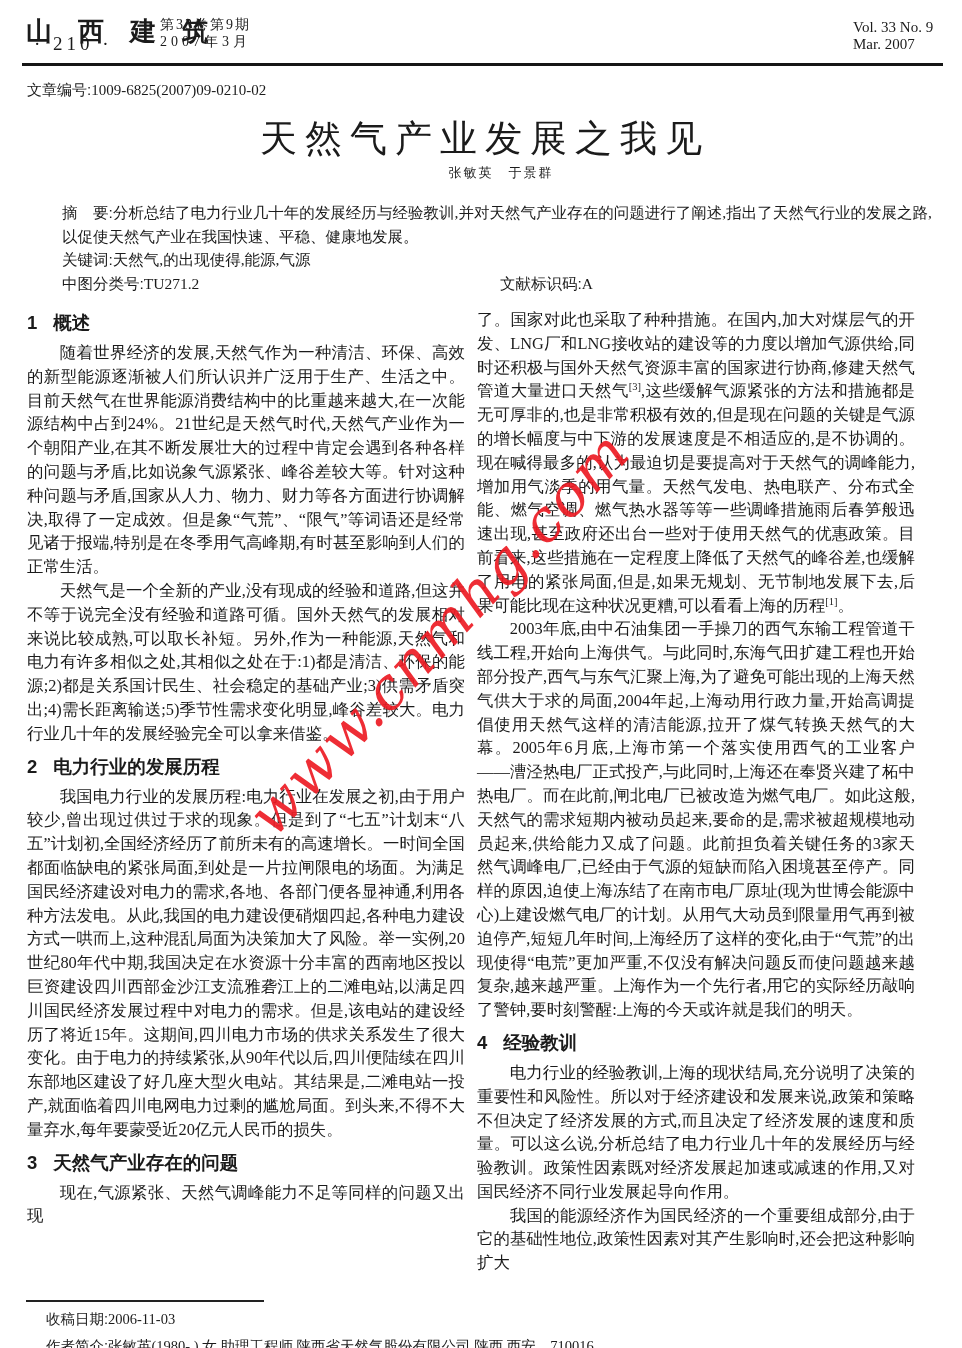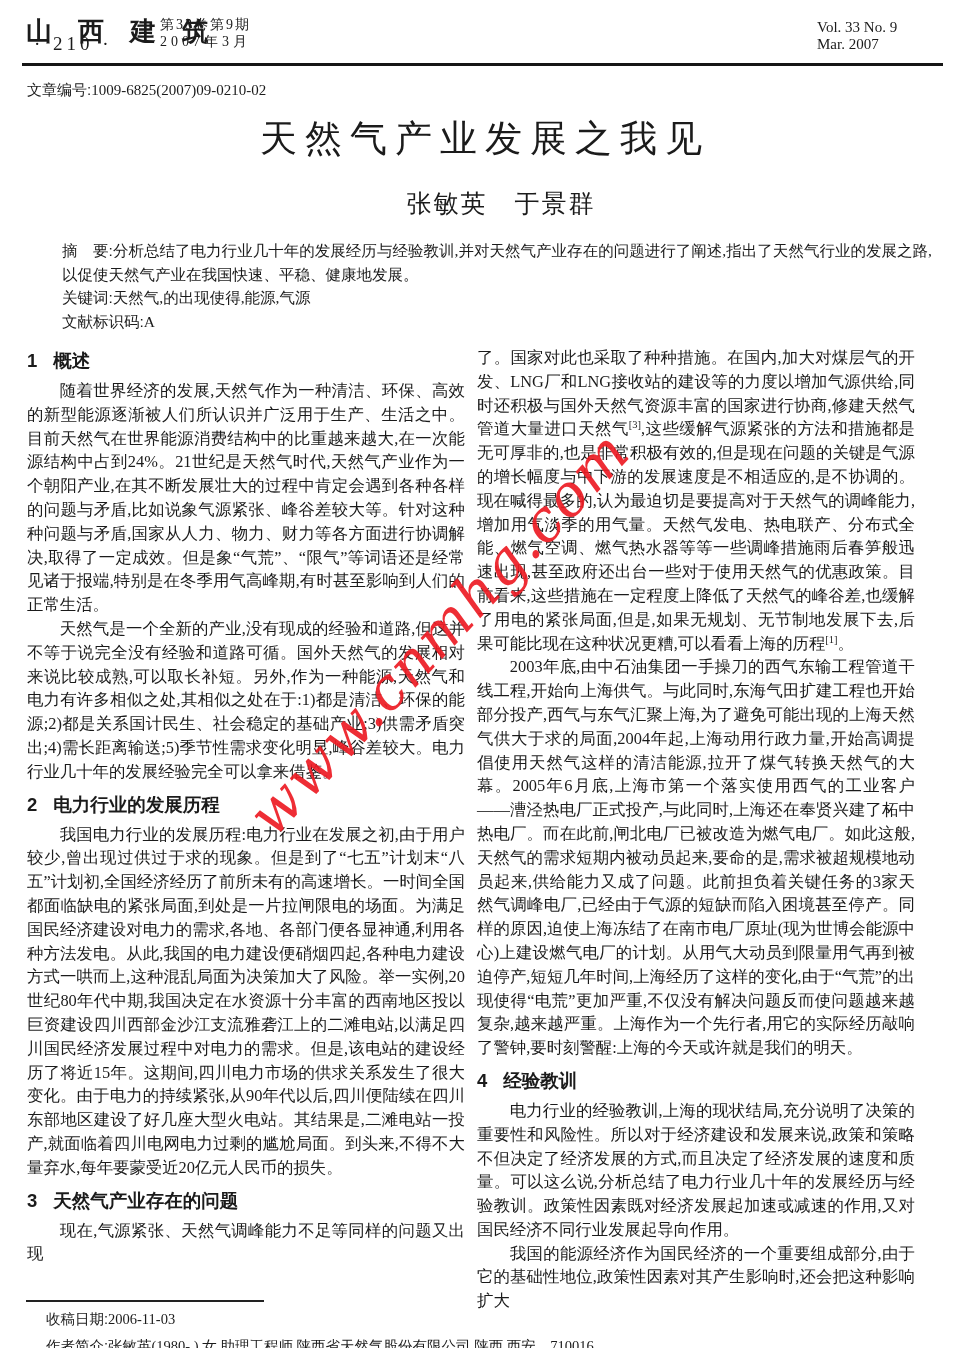--- a/index.html
+++ b/index.html
@@ -13,29 +13,29 @@
   
   .hdr { position:relative; height:63px; }
   .pgnum  { position:absolute; left:34px;  top:33px; font-size:19px; letter-spacing:4px; }
   .vol-cn { position:absolute; left:160px; top:16px; font-size:14px; line-height:17px; }
   .vol-cn .l1 { letter-spacing:2px; }
   .vol-cn .l2 { letter-spacing:4px; }
   .jr-center { position:absolute; left:0; right:0; top:14px; text-align:left; }
   .jr-cn { font-size:26px; font-weight:bold; letter-spacing:26px; padding-left:26px;
            font-family:"Liberation Sans","DejaVu Sans",sans-serif; }
   .jr-en { font-size:14px; letter-spacing:2.5px; margin-top:2px; }
-  .vol-en { position:absolute; left:817px; top:19px; font-size:15px; line-height:17px; }
+  .vol-en { position:absolute; left:853px; top:19px; font-size:15px; line-height:17px; }
   .hdr-rule { margin:0 19px 0 22px; border-top:3px solid #151515; }
 
   
   .art-id { margin:15px 0 0 27px; font-size:15px; }
   .title  { margin:16px 0 0; text-align:center; font-size:37px; font-weight:400;
             letter-spacing:8px; padding-left:8px; line-height:46px;
             font-family:"Liberation Sans","DejaVu Sans",sans-serif; }
-  .authors { margin-top:25px; text-align:center; font-size:25px; letter-spacing:2px;padding-left:40px; }
+  .authors { margin-top:2px; text-align:center; font-size:13px; letter-spacing:2px;padding-left:40px; }
 
   .abstract { margin:19px 30px 0 62px; font-size:15.5px; line-height:23.5px; text-align:justify; }
   .abs-p { margin:0; }
   .clc-line { display:flex; }
   .clc-left { width:438px; }
 
   
   .cols { display:flex; gap:12px; margin:13px 27px 0 27px; }
   .col  { width:438px; font-size:16.4px; line-height:23.8px; text-align:justify; }
   .sec  { font-family:"Liberation Sans","DejaVu Sans",sans-serif; font-weight:bold;
@@ -89,20 +89,21 @@
   <div class="authors">张敏英　于景群</div>
 
   <div class="abstract">
     <p class="abs-p">
       <span class="lbl">摘　要:</span><span>分析总结了电力行业几十年的发展经历与经验教训,并对天然气产业存在的问题进行了阐述,指出了天然气行业的发展之路,以促使天然气产业在我国快速、平稳、健康地发展。</span>
     </p>
     <p class="abs-p">
       <span class="lbl">关键词:</span><span>天然气,的出现使得,能源,气源</span>
     </p>
     <p class="abs-p clc-line">
+      <span class="clc-left"><span class="lbl">中图分类号:</span><span>TU271.2</span></span>
       <span><span class="lbl">文献标识码:</span><span>A</span></span>
     </p>
   </div>
 
   <main class="cols">
     <div class="col">
       <h2 class="sec"><span class="sec-n">1</span><span>概述</span></h2>
       <p class="para">随着世界经济的发展,天然气作为一种清洁、环保、高效的新型能源逐渐被人们所认识并广泛用于生产、生活之中。目前天然气在世界能源消费结构中的比重越来越大,在一次能源结构中占到24%。21世纪是天然气时代,天然气产业作为一个朝阳产业,在其不断发展壮大的过程中肯定会遇到各种各样的问题与矛盾,比如说象气源紧张、峰谷差较大等。针对这种种问题与矛盾,国家从人力、物力、财力等各方面进行协调解决,取得了一定成效。但是象“气荒”、“限气”等词语还是经常见诸于报端,特别是在冬季用气高峰期,有时甚至影响到人们的正常生活。</p>
       <p class="para">天然气是一个全新的产业,没有现成的经验和道路,但这并不等于说完全没有经验和道路可循。国外天然气的发展相对来说比较成熟,可以取长补短。另外,作为一种能源,天然气和电力有许多相似之处,其相似之处在于:1)都是清洁、环保的能源;2)都是关系国计民生、社会稳定的基础产业;3)供需矛盾突出;4)需长距离输送;5)季节性需求变化明显,峰谷差较大。电力行业几十年的发展经验完全可以拿来借鉴。</p>
       <h2 class="sec"><span class="sec-n">2</span><span>电力行业的发展历程</span></h2>

